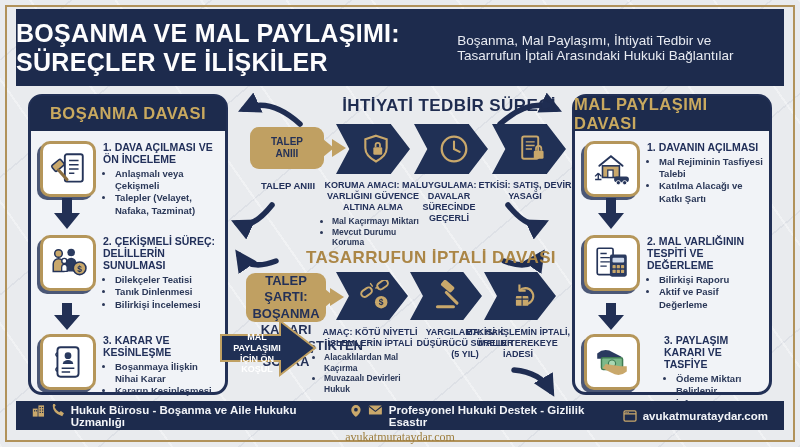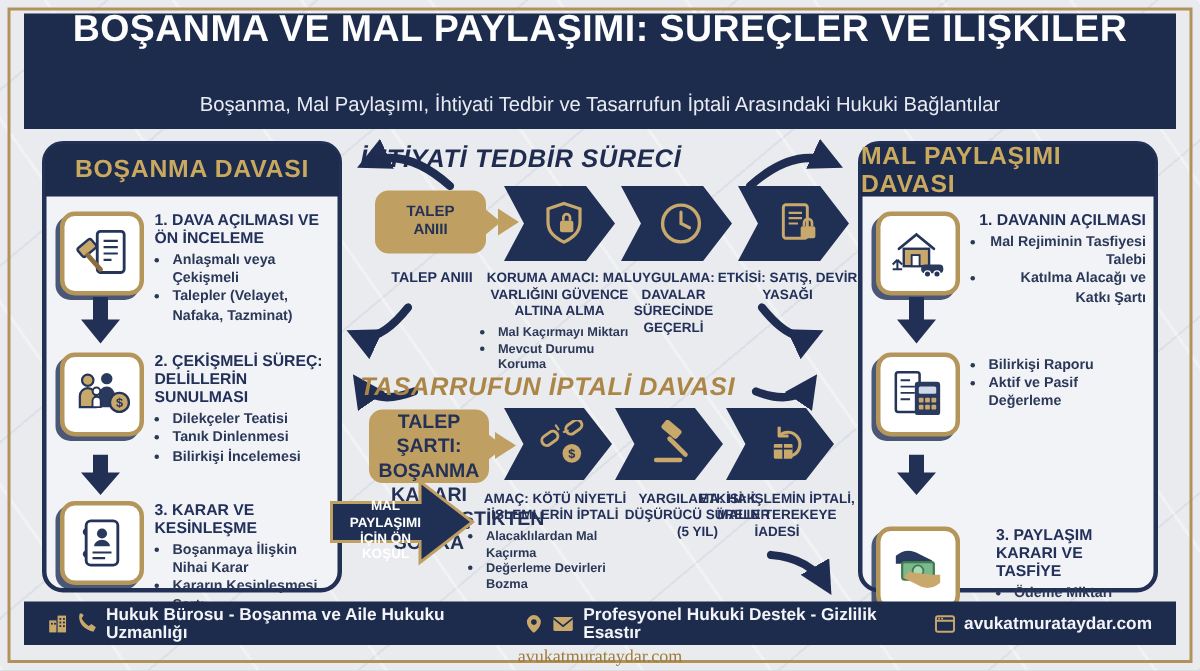--- a/index.html
+++ b/index.html
@@ -5,56 +5,56 @@
   html,body{margin:0;padding:0;background:#cfd3d8;}
   .stage{position:relative;width:800px;height:447px;overflow:hidden;
     background:#e9ebee;
     background-image:
       repeating-linear-gradient(55deg, rgba(255,255,255,.35) 0 2px, transparent 2px 70px),
       repeating-linear-gradient(-40deg, rgba(210,214,222,.5) 0 1.5px, transparent 1.5px 90px);
     font-family:"Liberation Sans", sans-serif; color:#22305a;}
   .gold-frame{position:absolute;inset:5px;border:2px solid #b1925a;pointer-events:none;z-index:9;}
   
   .hdr{position:absolute;left:16px;top:9px;width:768px;height:77px;background:#1d2b4d;
-    display:flex;flex-direction:column;align-items:center;justify-content:center;gap:15px;z-index:2;}
+    display:flex;flex-direction:row;align-items:center;justify-content:center;gap:15px;z-index:2;}
   .hdr h1{margin:0;font-size:25px;font-weight:800;letter-spacing:.3px;color:#fdfdfe;}
   .hdr p{margin:13px;font-size:13.5px;font-weight:500;color:#e8ebf2;}
   
   .panel{position:absolute;top:94px;width:200px;height:301px;background:#f1f3f7;
     border:3px solid #223055;border-radius:14px;box-sizing:border-box;z-index:2;}
   .panel.left{left:28px;} .panel.right{left:572px;}
   .panel-hdr{position:absolute;left:-1px;top:-1px;right:-1px;height:35px;background:#1d2b4d;
     border-radius:11px 11px 0 0;display:flex;align-items:center;justify-content:center;
     font-size:16.5px;font-weight:800;letter-spacing:.5px;color:#c9a95f;}
   .step{position:absolute;left:9px;right:5px;display:flex;gap:7px;align-items:flex-start;}
   .icon-box{flex:0 0 auto;width:50px;height:50px;background:#fff;border:3px solid #b5965a;
     border-radius:10px;display:grid;place-items:center;box-shadow:-3px 3px 0 rgba(34,48,85,.8);}
   .step-title{font-size:10.5px;font-weight:800;line-height:1.15;color:#22305a;}
   .step ul{margin:3px 0 0;padding-left:12px;font-size:9.5px;font-weight:600;line-height:1.28;color:#2b3858;}
   .vstep-arrow{position:absolute;left:22px;z-index:1;}
   
-  .mid-title{position:absolute;left:240px;width:316px;text-align:left;font-size:17px;
-    font-weight:800;letter-spacing:.4px;z-index:2;font-style:italic;}
+  .mid-title{position:absolute;left:240px;width:316px;text-align:right;font-size:17px;
+    font-weight:800;letter-spacing:.4px;z-index:2;}
   .mid-title.navy{color:#1f2c50;} .mid-title.gold{color:#ab8646;}
   .tag{position:absolute;background:#c0a062;border-radius:9px;display:grid;place-items:center;
     text-align:center;color:#243157;font-weight:800;z-index:3;}
   .tag::after{content:"";position:absolute;right:-10px;top:50%;margin-top:-9px;border-left:11px solid #c0a062;
     border-top:9px solid transparent;border-bottom:9px solid transparent;}
   .tag-connector{position:absolute;width:0;height:0;border-left:14px solid #c0a062;
     border-top:9px solid transparent;border-bottom:9px solid transparent;z-index:4;}
   .chev{position:absolute;background:#203055;display:grid;place-items:center;z-index:2;
     clip-path:polygon(0% 0%, 74% 0%, 100% 50%, 74% 100%, 0% 100%, 18% 50%);padding-left:6px;box-sizing:border-box;}
   .flow-label{position:absolute;text-align:center;font-size:9px;font-weight:800;line-height:1.22;color:#22305a;z-index:2;}
   .flow-label ul{margin:3px 0 0;padding-left:12px;text-align:left;font-size:8.5px;font-weight:600;line-height:1.25;color:#2b3858;}
   .precond-label{position:absolute;left:227px;top:332px;width:60px;text-align:center;color:#fff;
     font-size:9px;font-weight:800;line-height:1.2;z-index:4;}
   
   .ftr{position:absolute;left:16px;top:401px;width:768px;height:29px;background:#1d2b4d;
     display:flex;align-items:center;justify-content:space-between;padding:0 16px;box-sizing:border-box;z-index:2;}
-  .ftr-group{display:flex;align-items:center;gap:6px;color:#f2f4f8;font-size:11.5px;font-weight:600;}
+  .ftr-group{display:flex;gap:6px;color:#f2f4f8;font-size:11.5px;font-weight:600;}
   .watermark{position:absolute;left:0;top:430px;width:800px;text-align:center;z-index:10;
     font-family:"Liberation Serif", serif;font-size:12px;color:#9c7d3c;}
   svg{display:block;}
   .abs{position:absolute;}
 </style>
 </head>
 <body>
 
 <div class="stage">
 
@@ -150,21 +150,21 @@
           <li>Boşanmaya İlişkin Nihai Karar</li>
           <li>Kararın Kesinleşmesi Şartı</li>
         </ul>
       </div>
     </div>
   </section>
 
   <section class="panel right">
     <div class="panel-hdr">MAL PAYLAŞIMI DAVASI</div>
 
-    <div class="step" style="top:44px;text-align:right;">
+    <div class="step" style="top:44px;">
       <div class="icon-box">
         <svg width="38" height="38" viewBox="0 0 36 36">
           <path d="M6 15 L17 6 L28 15" fill="none" stroke="#253459" stroke-width="1.8" stroke-linecap="round"></path>
           <rect x="9" y="15" width="16" height="11" fill="#c9a86b" stroke="#253459" stroke-width="1.5"></rect>
           <rect x="14" y="19" width="5" height="7" fill="#fff" stroke="#253459" stroke-width="1.2"></rect>
           <path d="M5 22 v6 M2 28 h6 M5 22 l-3 3 M5 22 l3 3" stroke="#253459" stroke-width="1.3" fill="none"></path>
           <rect x="20" y="25" width="14" height="5.5" rx="2.5" fill="#2a3a5f"></rect>
           <circle cx="24" cy="31" r="2" fill="#253459" stroke="#fff" stroke-width=".8"></circle>
           <circle cx="30" cy="31" r="2" fill="#253459" stroke="#fff" stroke-width=".8"></circle>
         </svg>
@@ -193,32 +193,33 @@
             <rect x="18.5" y="20" width="3" height="3" rx=".6"></rect>
               <rect x="22.5" y="20" width="3" height="3" rx=".6"></rect>
               <rect x="26.5" y="20" width="3" height="3" rx=".6"></rect>
             <rect x="18.5" y="24.5" width="3" height="3" rx=".6"></rect>
               <rect x="22.5" y="24.5" width="3" height="3" rx=".6"></rect>
               <rect x="26.5" y="24.5" width="3" height="3" rx=".6"></rect>
           </g>
         </svg>
       </div>
       <div>
+        <div class="step-title">2. MAL VARLIĞININ TESPİTİ VE DEĞERLEME</div>
         <ul>
           <li>Bilirkişi Raporu</li>
           <li>Aktif ve Pasif Değerleme</li>
         </ul>
       </div>
     </div>
 
     <svg class="vstep-arrow" style="top:206px;" width="28" height="28" viewBox="0 0 28 28">
       <polygon points="9,0 19,0 19,12 27,12 14,27 1,12 9,12" fill="#223055"></polygon>
     </svg>
 
-    <div class="step" style="top:254px;gap:24px;">
+    <div class="step" style="top:237px;gap:24px;">
       <div class="icon-box">
         <svg width="38" height="38" viewBox="0 0 36 36">
           <path d="M4 10 q7 -6 15 -1 l8 4 -3 4 -14 -2 -6 0 z" fill="#2a3a5f"></path>
           <rect x="8" y="14" width="20" height="11" rx="1.5" fill="#7cb98a" stroke="#3f7a52" stroke-width="1.4"></rect>
           <circle cx="18" cy="19.5" r="3.4" fill="#a9d8b4" stroke="#3f7a52" stroke-width="1.1"></circle>
           <path d="M32 27 q-7 6 -15 1 l-8 -4 3 -4 14 2 6 0 z" fill="#c9a86b"></path>
         </svg>
       </div>
       <div>
         <div class="step-title">3. PAYLAŞIM KARARI VE TASFİYE</div>
@@ -299,21 +300,21 @@
       <path d="M14 5 v7 h7" fill="none" stroke="#c9a86b" stroke-width="2.4" stroke-linejoin="round"></path>
       <rect x="10" y="18" width="14" height="11" rx="1" fill="#c9a86b"></rect>
       <path d="M10 21.5 h14 M17 18 v11" stroke="#203055" stroke-width="1.2"></path>
     </svg>
   </div>
 
   <div class="flow-label" style="left:312px;top:327px;width:116px;">
     <span>AMAÇ: KÖTÜ NİYETLİ İŞLEMLERİN İPTALİ</span>
     <ul>
       <li>Alacaklılardan Mal Kaçırma</li>
-      <li>Değerleme Devirleri Bozma</li>
+      <li>Muvazaalı Devirleri Hukuk</li>
     </ul>
   </div>
   <div class="flow-label" style="left:415px;top:327px;width:100px;">YARGILAMA: HAK DÜŞÜRÜCÜ SÜRELER (5 YIL)</div>
   <div class="flow-label" style="left:464px;top:327px;width:108px;">ETKİSİ: İŞLEMİN İPTALİ, MALIN TEREKEYE İADESİ</div>
 
   <svg class="abs" style="left:220px;top:318px;z-index:3;" width="98" height="60" viewBox="0 0 98 60">
     <polygon points="1,17 60,17 60,3 95,30 60,57 60,43 1,43" fill="#203055" stroke="#c0a062" stroke-width="2"></polygon>
   </svg>
   <div class="precond-label">MAL PAYLAŞIMI İÇİN ÖN KOŞUL</div>
 

